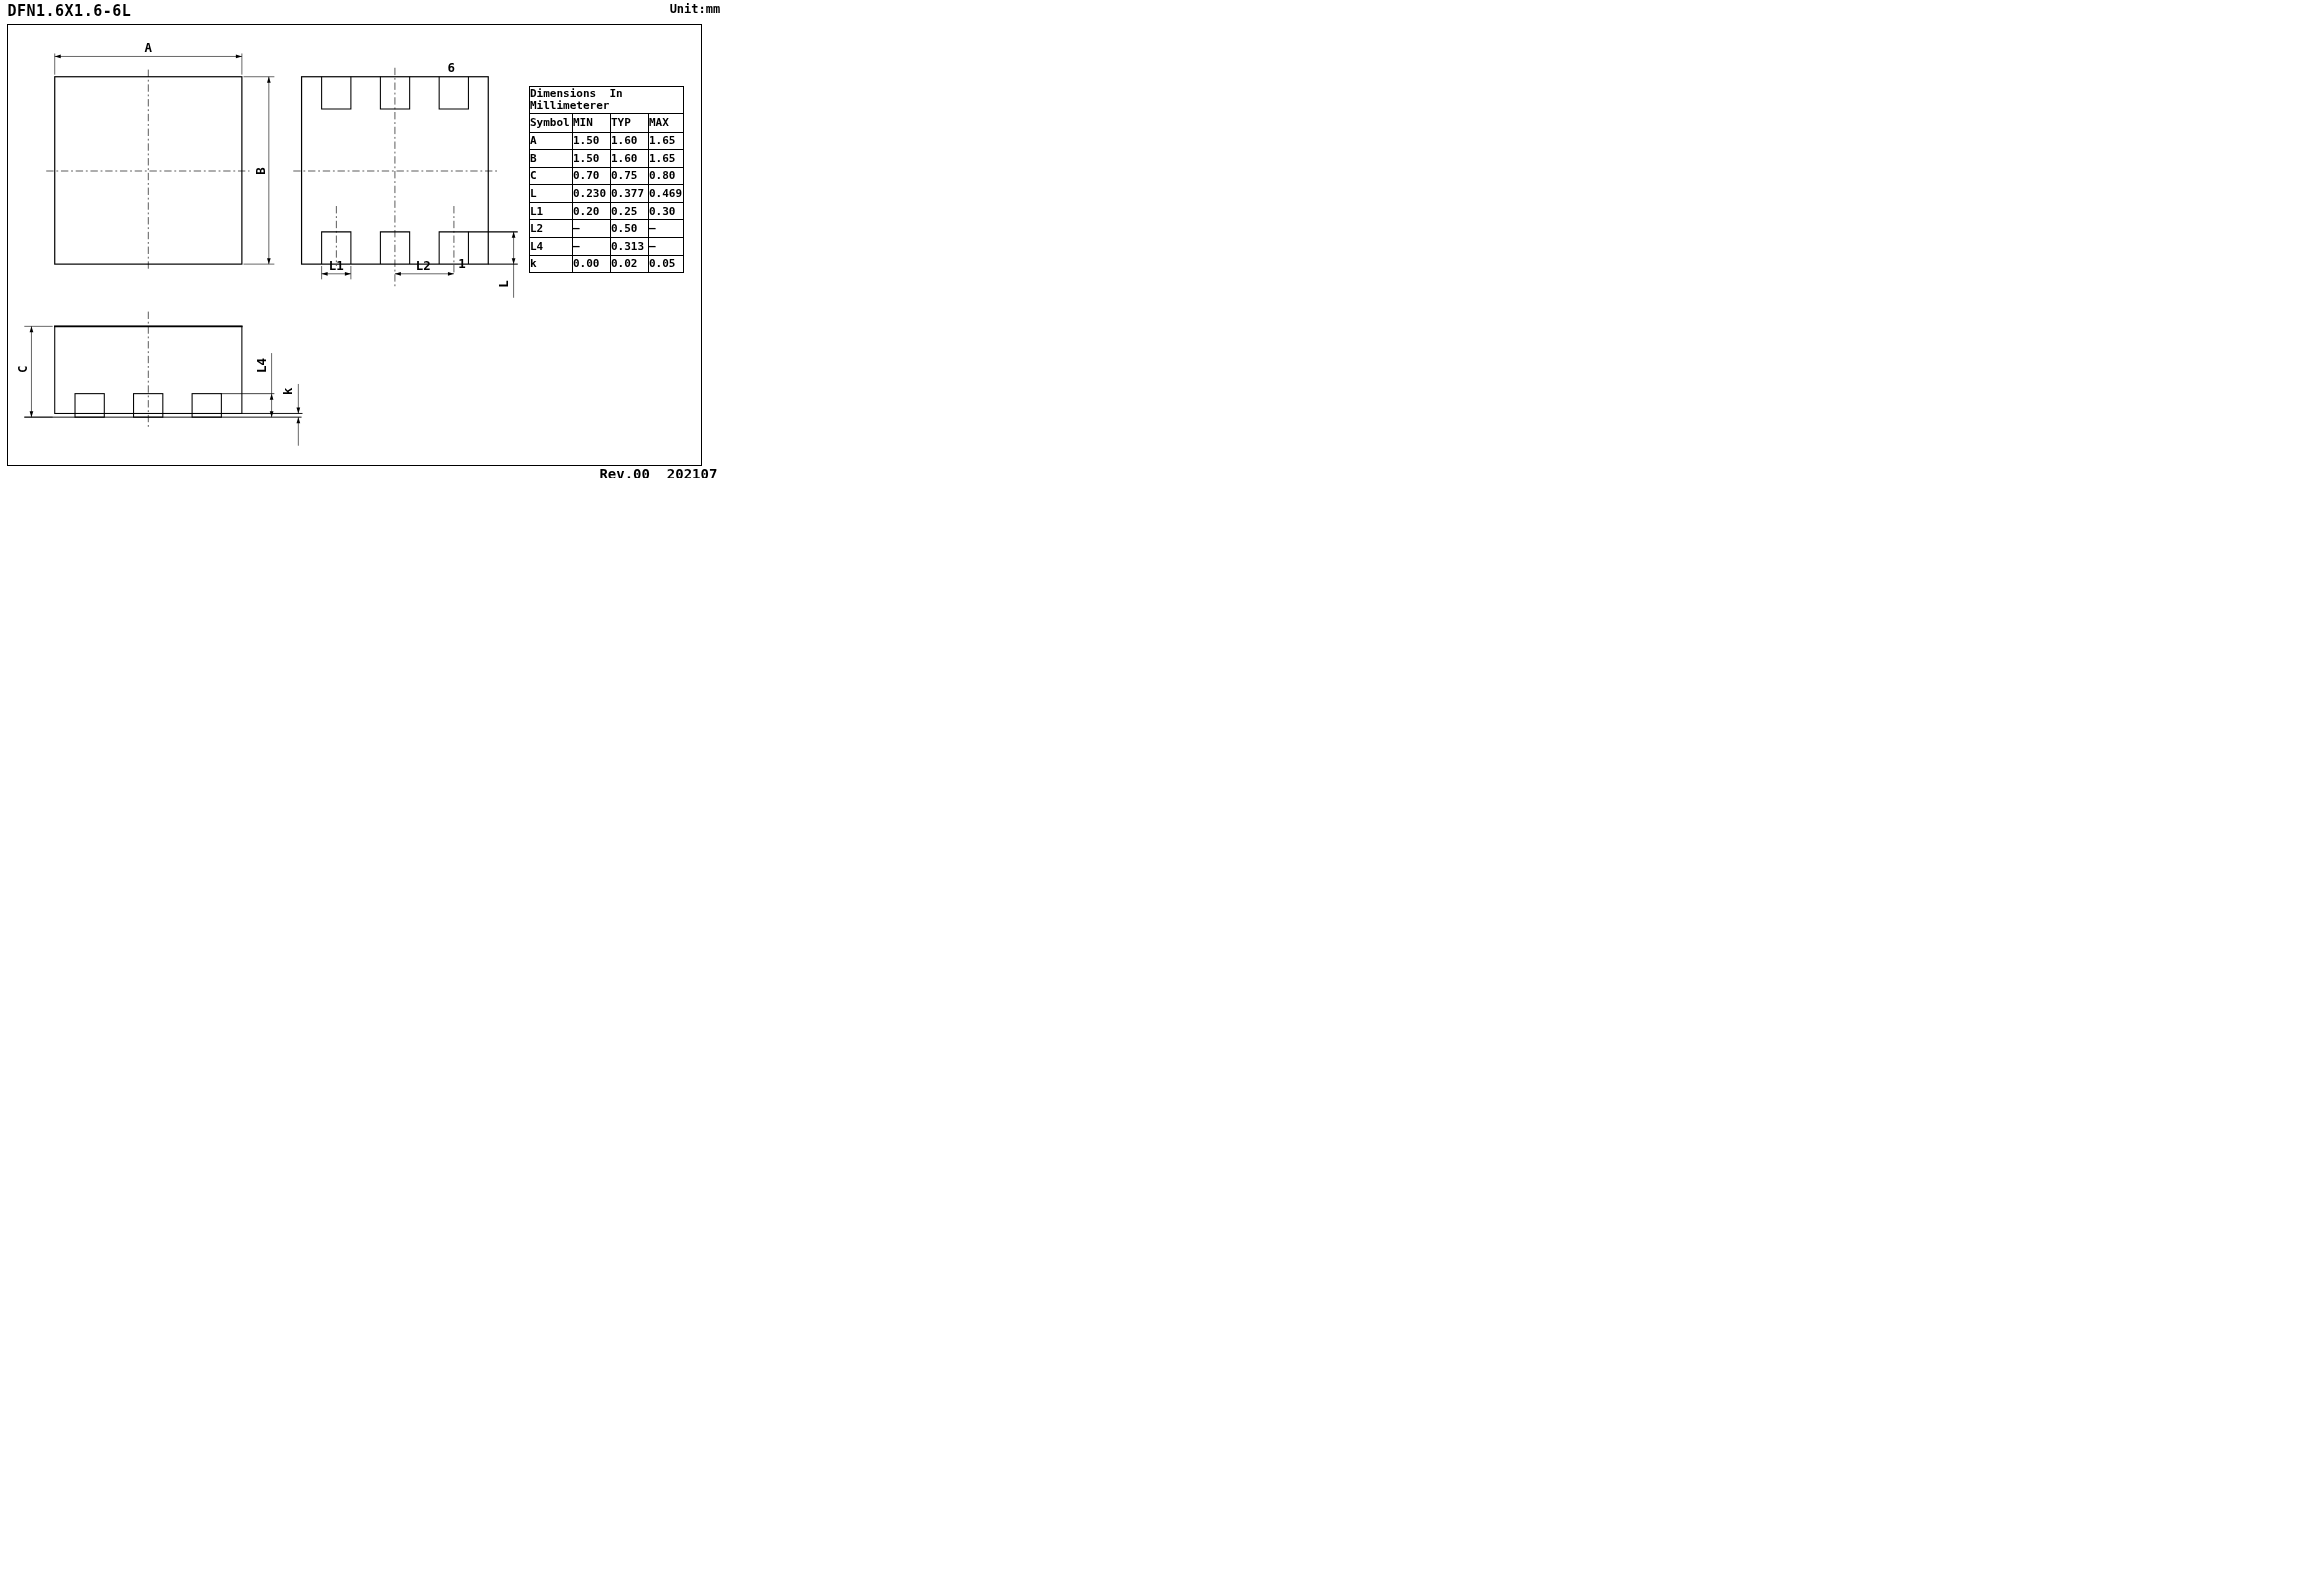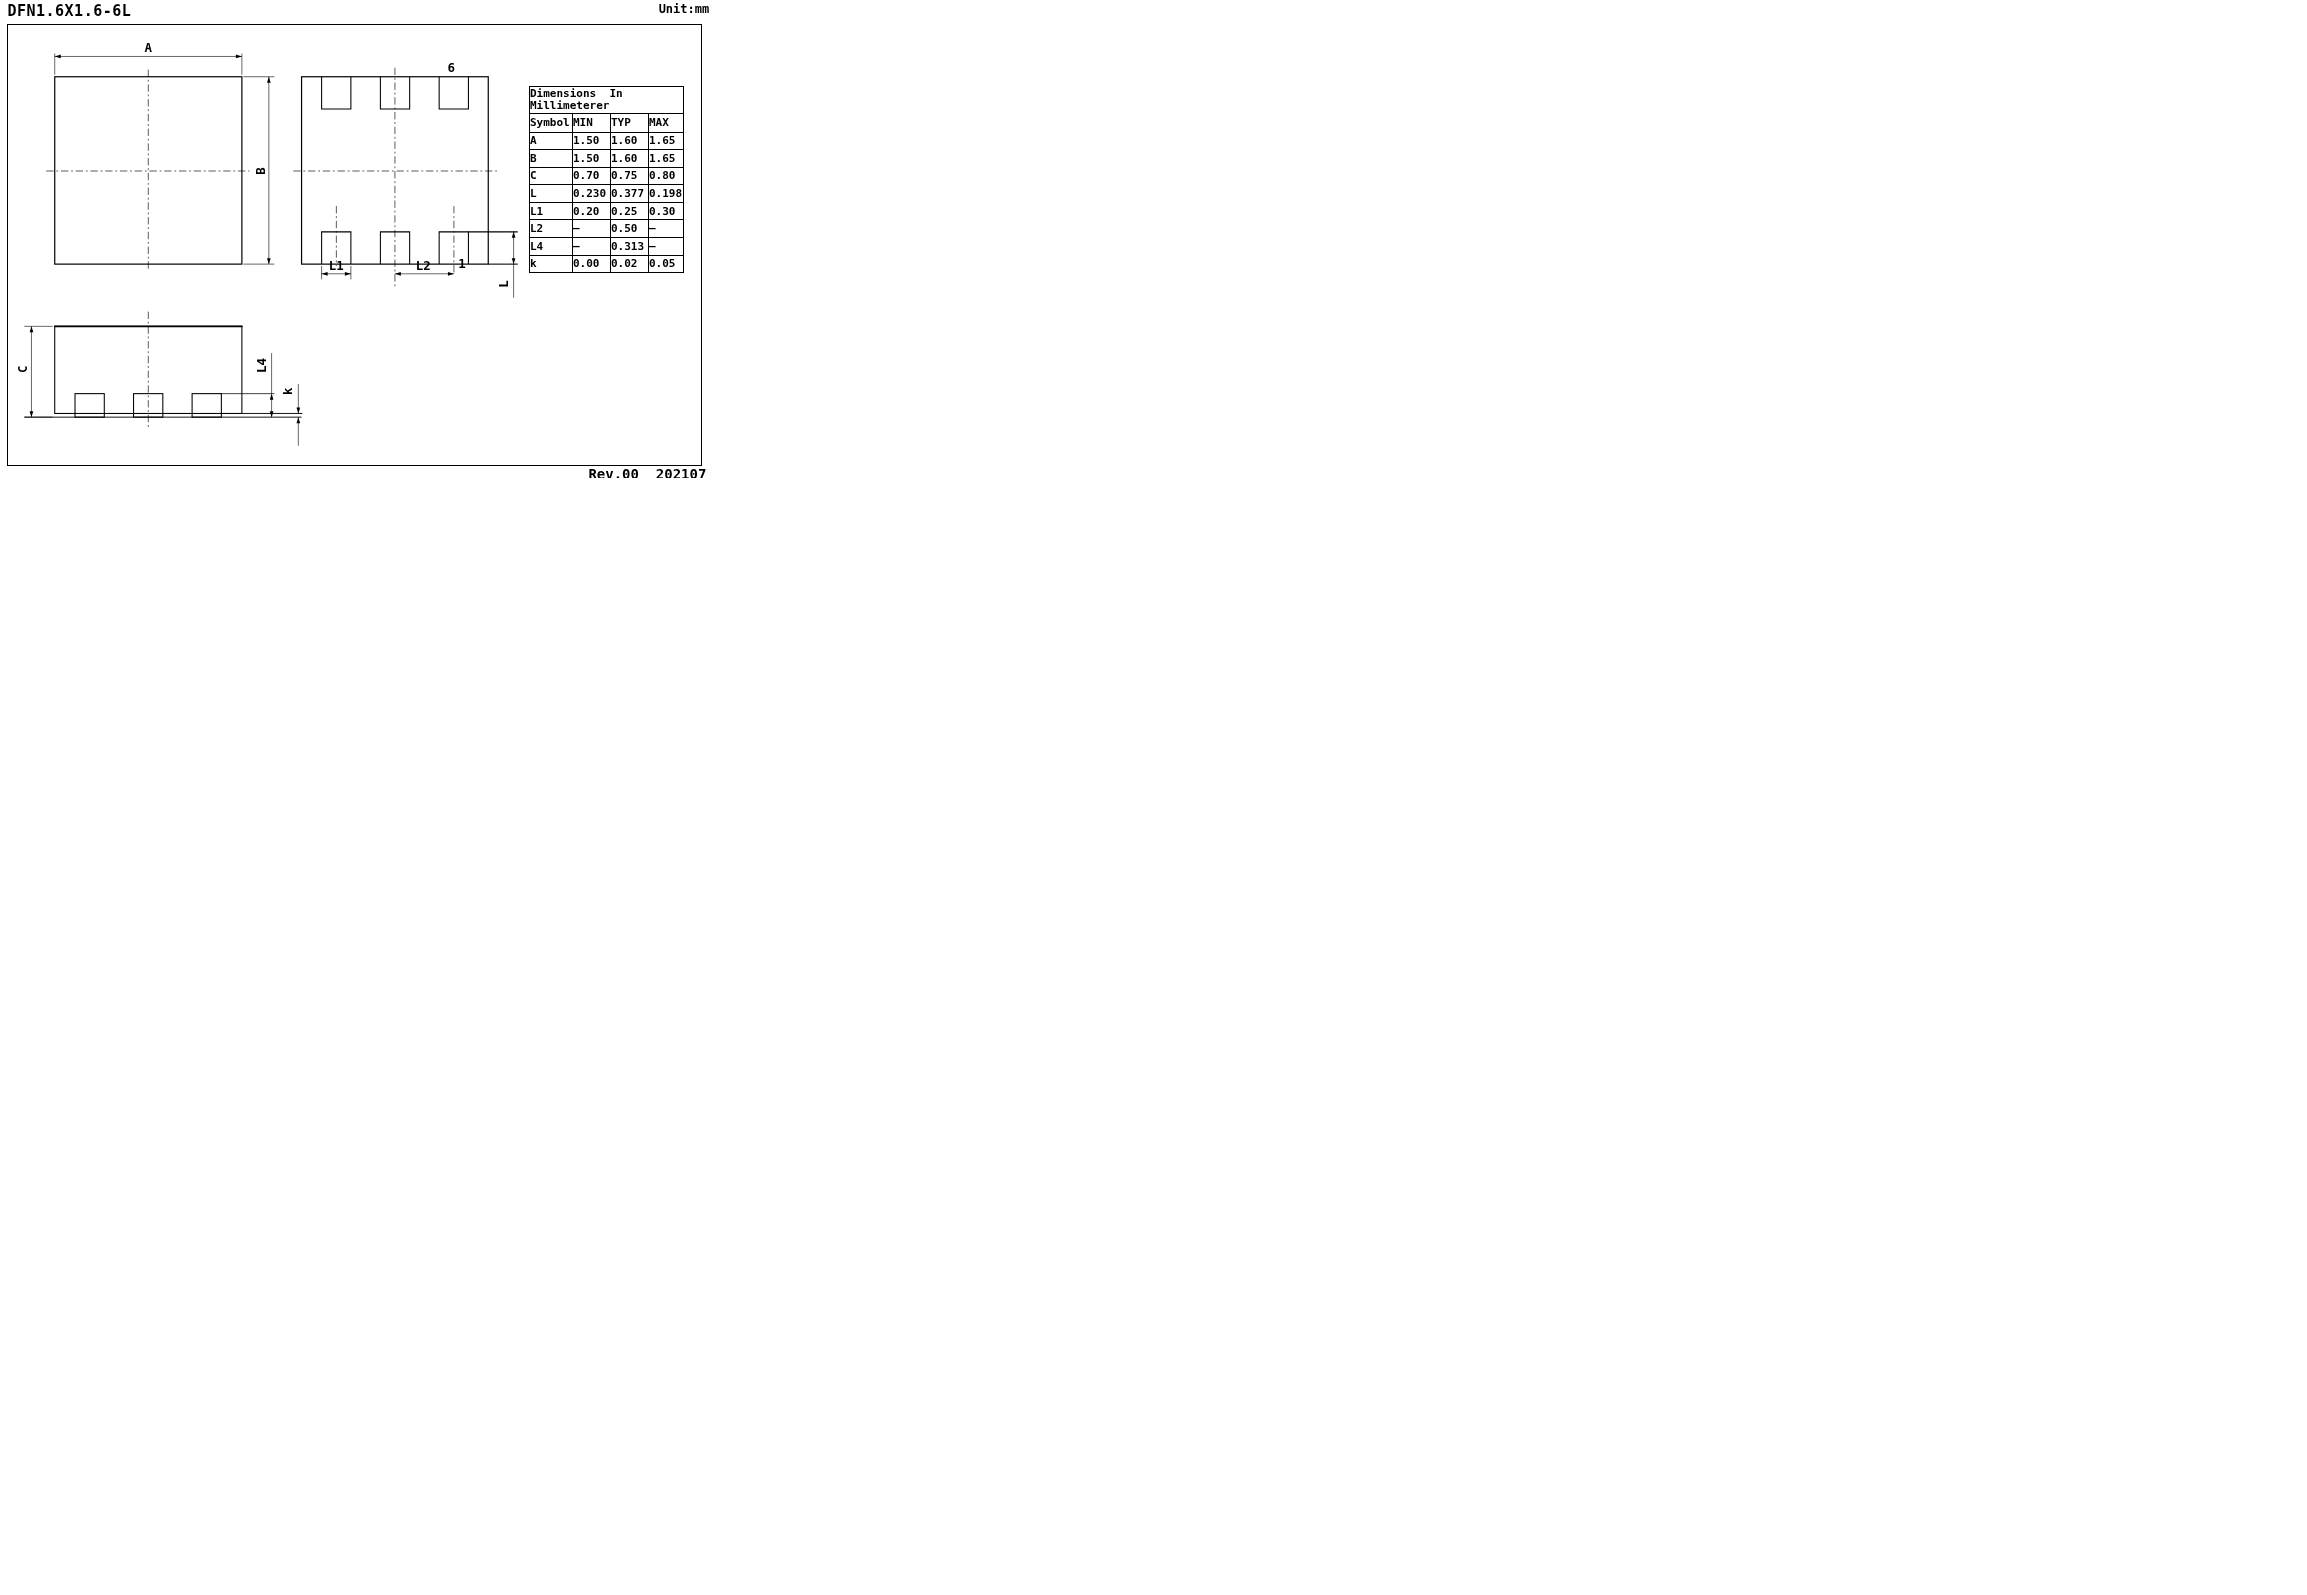--- a/index.html
+++ b/index.html
@@ -3,20 +3,21 @@
 <meta charset="utf-8">
 <style>
   html,body{margin:0;padding:0;background:#ffffff;}
   .page{
     position:relative;
     width:711px;height:478px;
     background:#ffffff;
     font-family:"DejaVu Sans Mono", monospace;
     color:#000;
     overflow:hidden;
+    padding-left:11px;
   }
   .doc-title{
     position:absolute;left:7.4px;top:1.8px;
     font-size:15px;font-weight:bold;letter-spacing:0.5px;white-space:pre;
   }
   .unit-label{
     position:absolute;right:1.8px;top:1.8px;
     font-size:12px;font-weight:bold;white-space:pre;text-align:right;
   }
   .sheet-border{
@@ -200,21 +201,21 @@
     <tr class="t-row">
       <td>C</td>
           <td>0.70</td>
           <td>0.75</td>
           <td>0.80</td>
     </tr>
     <tr class="t-row">
       <td>L</td>
           <td>0.230</td>
           <td>0.377</td>
-          <td>0.198</td>
+          <td>0.469</td>
     </tr>
     <tr class="t-row">
       <td>L1</td>
           <td>0.20</td>
           <td>0.25</td>
           <td>0.30</td>
     </tr>
     <tr class="t-row">
       <td>L2</td>
           <td>–</td>

